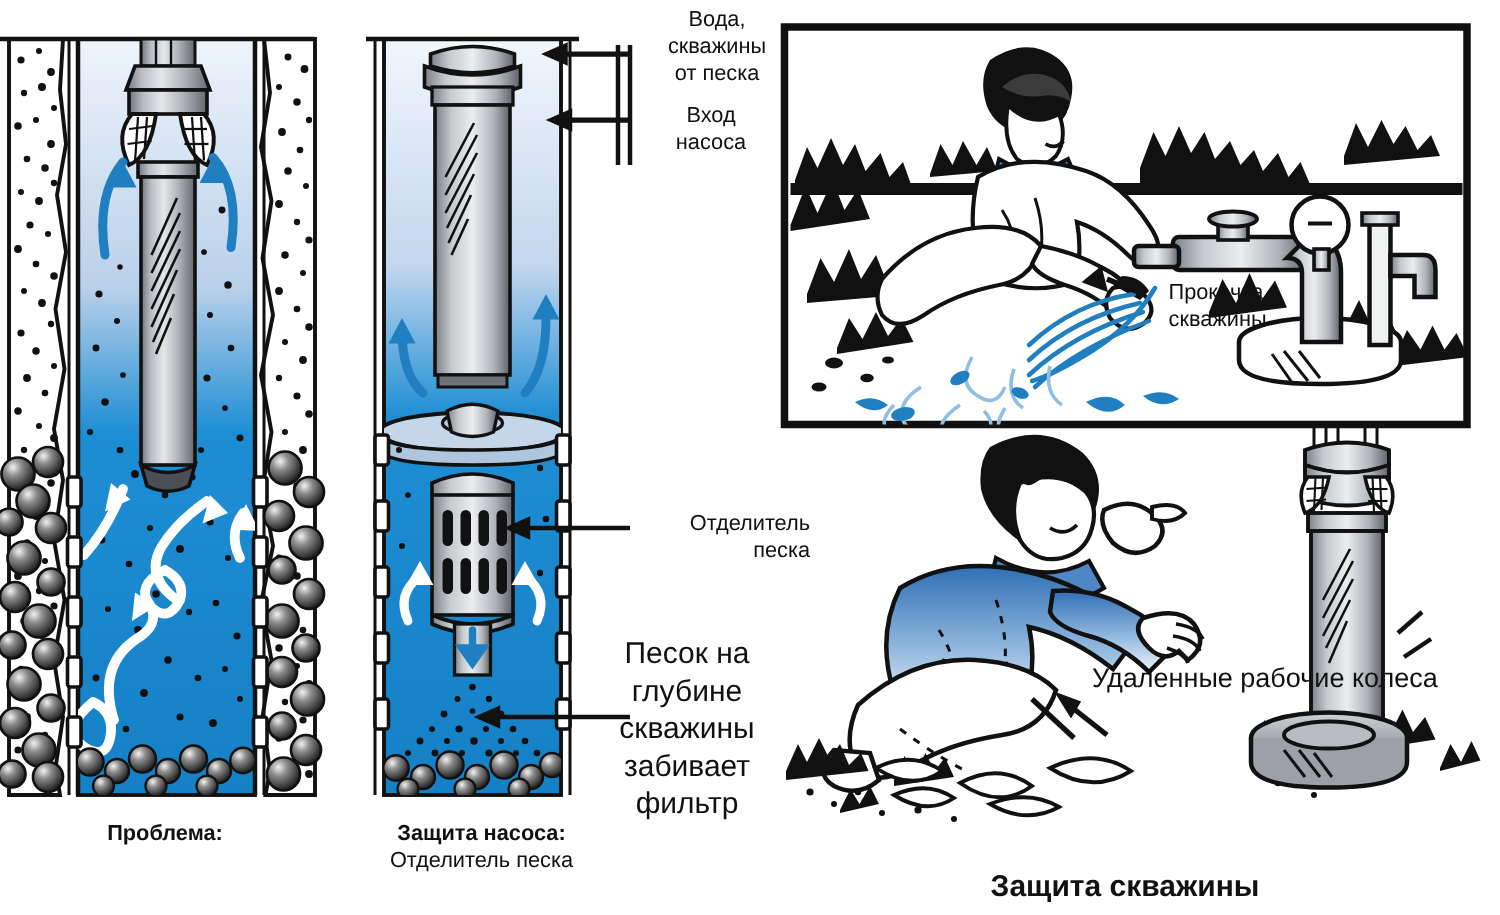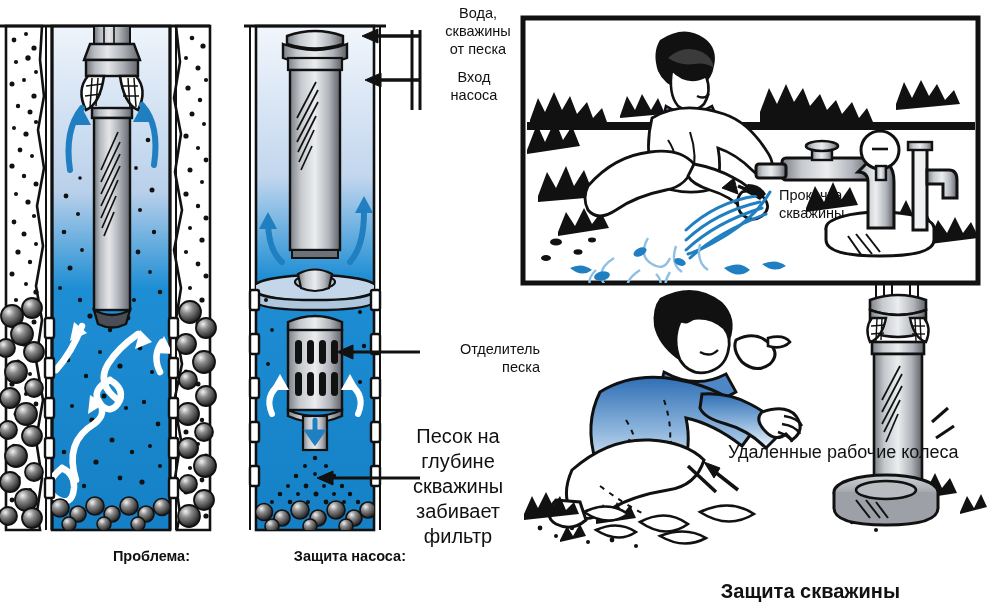--- a/index.html
+++ b/index.html
@@ -1,20 +1,20 @@
 <!DOCTYPE html>
 <html><head>
 <meta charset="utf-8">
 <style>
   html,body{margin:0;padding:0;background:#fff;}
   body{width:1000px;height:610px;position:relative;overflow:hidden;
        font-family:"Liberation Sans","DejaVu Sans",sans-serif;color:#111;}
   .stage{position:absolute;left:0;top:0;width:1000px;height:610px;}
   svg{display:block;}
-  .cap{position:absolute;text-align:right;line-height:1.22;}
+  .cap{position:absolute;text-align:center;line-height:1.22;}
   .cap b{font-weight:bold;}
   .lbl{position:absolute;line-height:1.25;}
 </style>
 </head>
 <body>
 
 <div class="stage">
 <svg width="1000" height="610" viewBox="0 0 1000 610">
   <defs>
     <linearGradient id="gWater" x1="0" y1="0" x2="0" y2="1">
@@ -733,15 +733,16 @@
 </div>
 
 <div class="lbl" style="left:728px;top:441px;font-size:18px;">Удаленные рабочие колеса</div>
 
 <div class="cap" style="left:30px;top:548px;width:160px;font-size:14.5px;">
   <b>Проблема:</b>
 </div>
 
 <div class="cap" style="left:236px;top:548px;width:170px;font-size:14.5px;">
   <b>Защита насоса:</b>
+  <div>Отделитель песка</div>
 </div>
 
 <div class="cap" style="left:600px;top:562px;width:300px;font-size:20px;font-weight:bold;margin-top:17px;">Защита скважины</div>
 
 </body></html>

